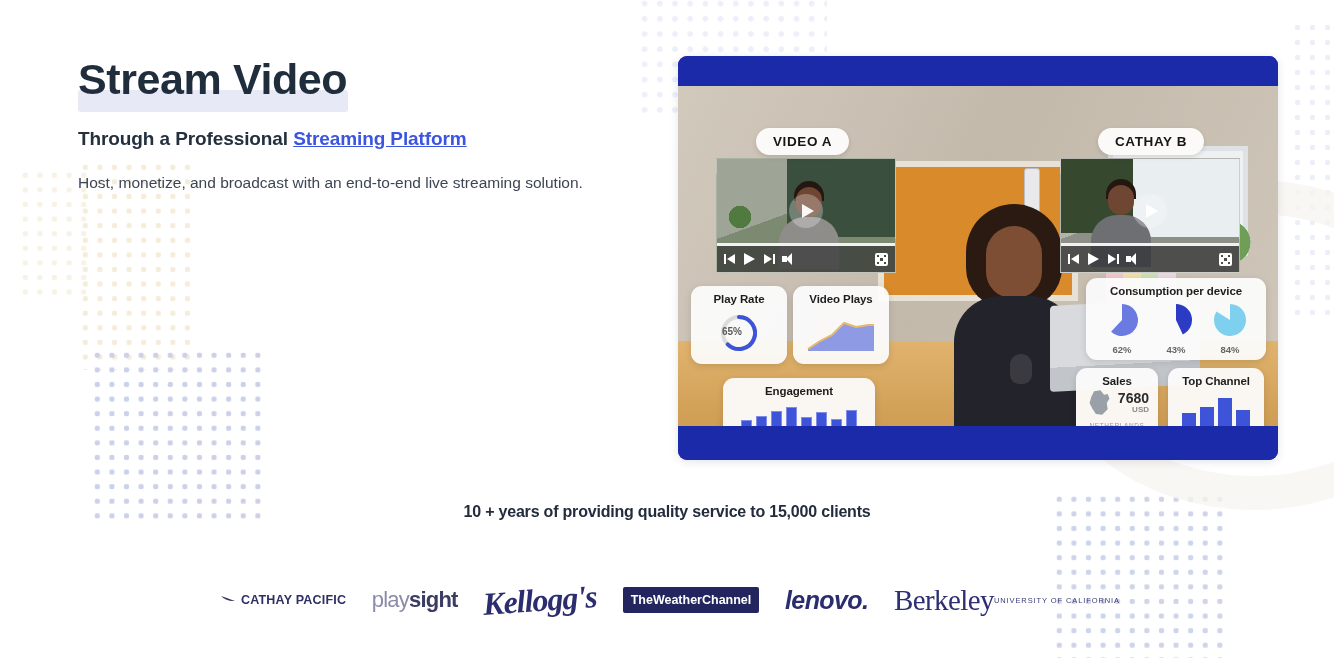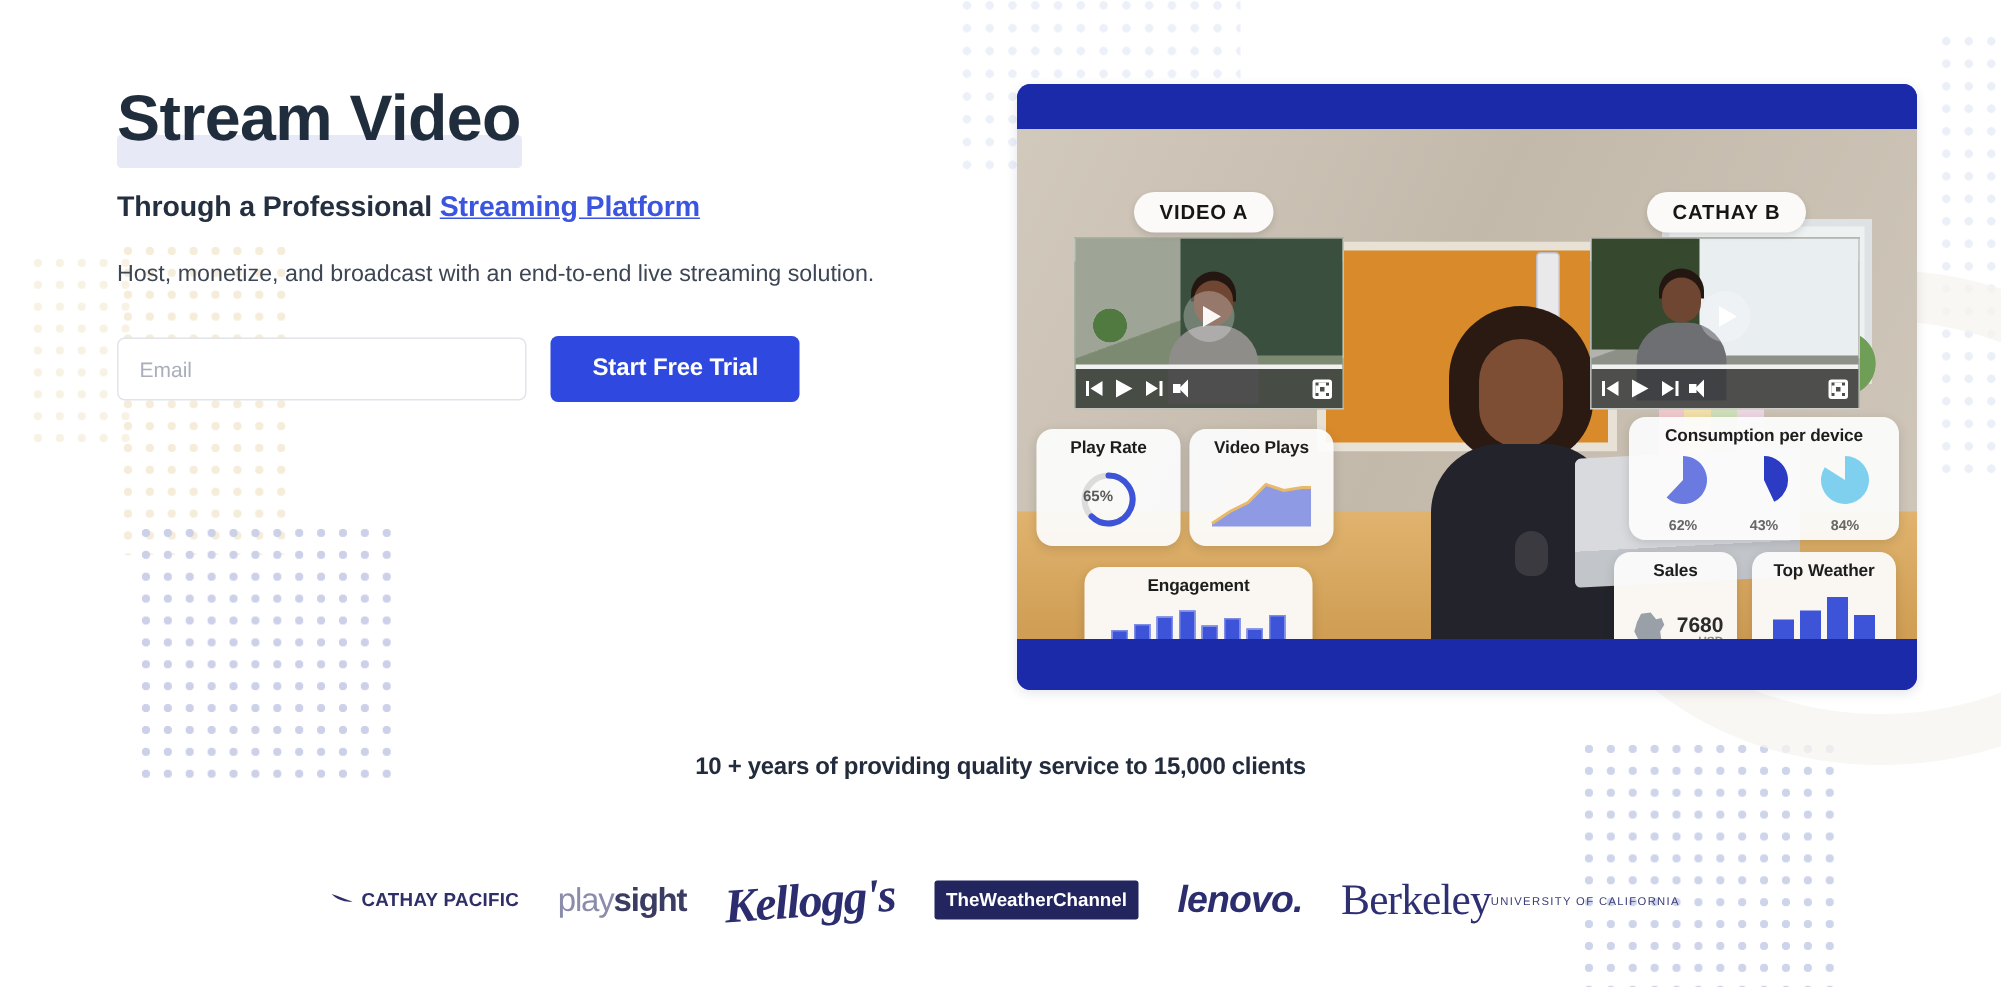--- a/index.html
+++ b/index.html
@@ -233,21 +233,21 @@
     margin-top: 6px; height: 38px;
     display: flex; align-items: flex-end; justify-content: center; gap: 4px;
   }
   #engagement-bars i { display: block; width: 11px; background: #3d53d8;
     border: 1px solid #7f8de8; }
   
   #consumption-pies { margin-top: 5px; display: flex; justify-content: space-around; }
   .pie-col { text-align: center; }
   .pie-label { font-size: 9.5px; color: #666; margin-top: 2px; font-weight: 600; text-align: center; }
   
-  #sales-body { display: flex; align-items: center; justify-content: center; gap: 2px; margin-top: 18px; }
+  #sales-body { display: flex; align-items: center; justify-content: center; gap: 2px; margin-top: 0; }
   #sales-value { font-size: 14px; font-weight: 700; color: #2b2b2b; line-height: 13px; }
   #sales-currency { font-size: 8px; font-weight: 700; color: #8a8a8a; text-align: right; }
   #sales-country { font-size: 6.5px; color: #9a9a9a; text-align: center; letter-spacing: .6px; margin-top: 3px; }
   
   #top-content-bars {
     margin-top: 7px; height: 44px;
     display: flex; align-items: flex-end; justify-content: center; gap: 4px;
   }
   #top-content-bars i { display: block; width: 14px; background: #3d53d8; }
 
@@ -306,24 +306,20 @@
       <div id="hero-title-hl"></div>
       <h1 id="page-title">Stream Video</h1>
     </div>
 
     <div id="subtitle">
       <span>Through a Professional </span><a id="subtitle-link" href="#">Streaming Platform</a>
     </div>
 
     <p id="description">Host, monetize, and broadcast with an end-to-end live streaming solution.</p>
 
-    <form id="signup-form">
-      <input id="email-input" type="email" placeholder="Email" style="">
-      <button id="start-trial-button" type="submit">Start Free Trial</button>
-    </form>
   </div>
 
   <div id="media-card">
     <div id="media-topbar"></div>
 
     <div id="media-stage">
       <div class="scene" id="scene-wall"></div>
       <div class="scene" id="scene-board">
         <div class="scene" id="scene-notes"></div>
       </div>
@@ -432,21 +428,21 @@
           </svg>
           <div>
             <div id="sales-value">7680</div>
             <div id="sales-currency">USD</div>
           </div>
         </div>
         <div id="sales-country">NETHERLANDS</div>
       </div>
 
       <div class="widget" id="w-top-content">
-        <div class="widget-title">Top Weather</div>
+        <div class="widget-title">Top Channel</div>
         <div id="top-content-bars">
             <i style="height: 24.8px;"></i>
             <i style="height: 31.2px;"></i>
             <i style="height: 40px;"></i>
             <i style="height: 28px;"></i>
           </div>
       </div>
 
     </div>
 

